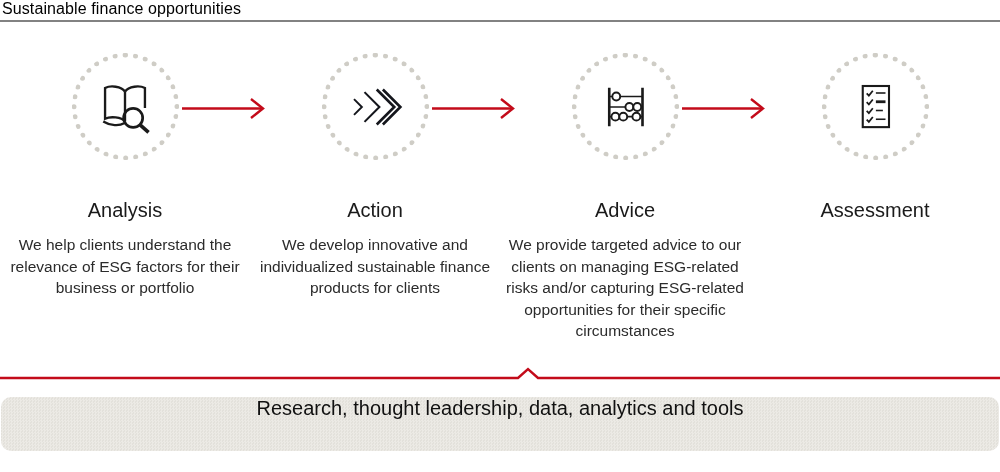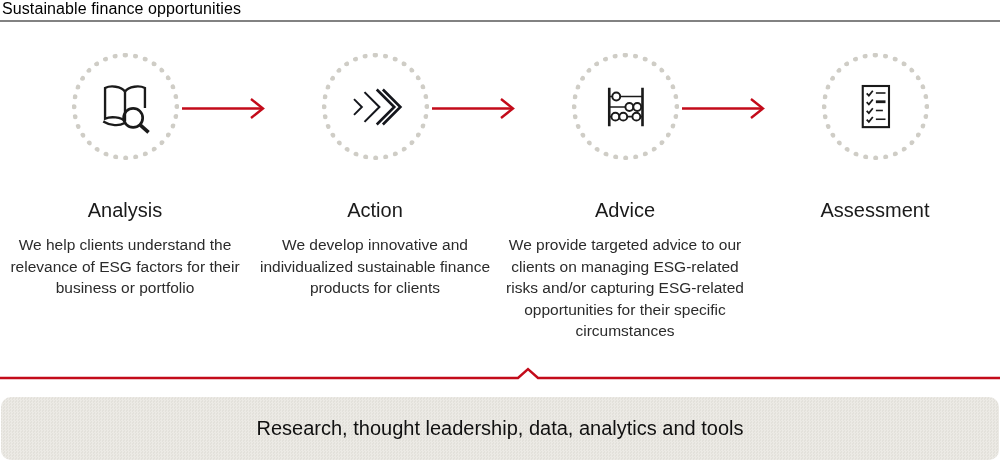--- a/index.html
+++ b/index.html
@@ -36,25 +36,25 @@
   .step-title{
     margin-top:38px;font-size:20px;font-weight:400;color:#1a1a1a;line-height:24px;
   }
   .step-desc{
     margin-top:12px;font-size:15.5px;line-height:21.5px;color:#2b2b2b;max-width:240px;text-align:center;
   }
   .flow-arrow{position:absolute;top:96px;width:86px;height:25px;}
   .arrow-1{left:182px;} .arrow-2{left:432px;} .arrow-3{left:682px;}
   .divider{position:absolute;left:0;top:366px;width:1000px;height:16px;}
   .banner{
-    position:absolute;left:1px;top:397px;width:998px;height:63px;border-radius:10px;
+    position:absolute;left:1px;top:397px;width:998px;height:54px;border-radius:10px;
     background-color:var(--banner-bg);
     background-image:repeating-conic-gradient(#eceae5 0% 25%, #e3e1db 0% 50%);
     background-size:3px 3px;
-    display:flex;align-items:center;justify-content:center;
+    display:flex;align-items:flex-start;justify-content:center;
   }
   .banner-label{font-size:20px;color:#111;}
   svg{display:block;}
 </style>
 </head>
 <body>
 
 <h1 class="page-title">Sustainable finance opportunities</h1>
 <div class="title-rule"></div>
 

